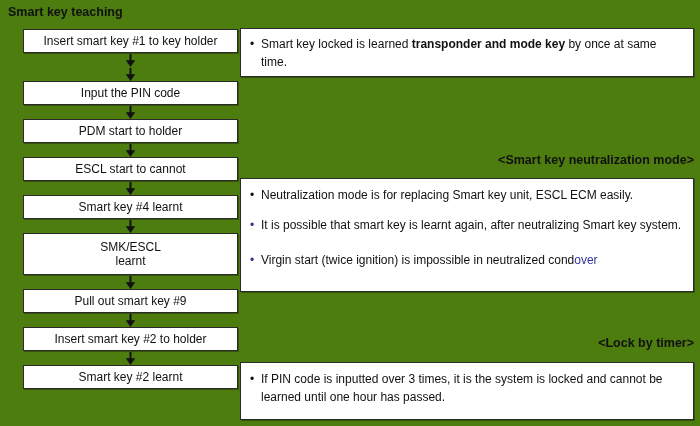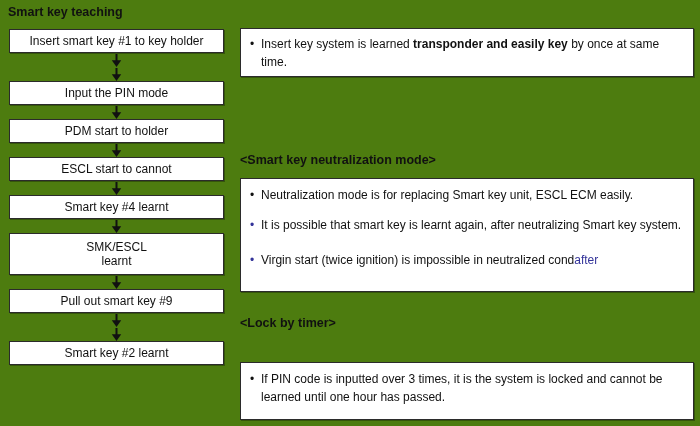--- a/index.html
+++ b/index.html
@@ -16,21 +16,21 @@
     position: absolute;
     left: 8px;
     top: 5px;
     font-size: 12.5px;
     font-weight: bold;
     color: #111111;
   }
   
   .flow {
     position: absolute;
-    left: 9px;
+    left: 23px;
     top: 29px;
     width: 215px;
     display: flex;
     flex-direction: column;
     align-items: stretch;
   }
   .fbox {
     box-sizing: border-box;
     height: 24px;
     border: 1px solid #2b2b2b;
@@ -64,27 +64,27 @@
     font-size: 12px;
     line-height: 18px;
   }
   .note-a { top: 28px;  height: 49px;  padding: 6px 8px 0 9px; }
   .note-b { top: 178px; height: 114px; padding: 0 10px 0 9px; }
   .note-c { top: 362px; height: 58px;  padding: 7px 10px 0 9px; }
   .rheading {
     position: absolute;
     left: 240px;
     width: 454px;
-    text-align: left;
+    text-align: right;
     font-size: 12.5px;
     font-weight: bold;
     color: #111111;
   }
   .rheading.h1 { top: 153px; }
-  .rheading.h2 { top: 316px; }
+  .rheading.h2 { top: 336px; }
   .brow { display: flex; margin: 0; }
   .note-b .brow:nth-child(1) { margin-top: 7px; }
   .note-b .brow:nth-child(2) { margin-top: 12px; }
   .note-b .brow:nth-child(3) { margin-top: 17px; }
   .marker {
     flex: none;
     width: 11px;
     color: #111111;
   }
   .marker.blue { color: #333399; }
@@ -106,21 +106,21 @@
           <line x1="5.5" y1="0" x2="5.5" y2="7.5" stroke="#111" stroke-width="2"></line>
           <polygon points="0.8,6.2 10.2,6.2 5.5,13" fill="#111"></polygon>
         </svg>
       </div>
     <div class="arrow">
         <svg width="11" height="13" viewBox="0 0 11 13">
           <line x1="5.5" y1="0" x2="5.5" y2="7.5" stroke="#111" stroke-width="2"></line>
           <polygon points="0.8,6.2 10.2,6.2 5.5,13" fill="#111"></polygon>
         </svg>
       </div>
-    <div class="fbox">Input the PIN mode</div>
+    <div class="fbox">Input the PIN code</div>
     <div class="arrow">
         <svg width="11" height="13" viewBox="0 0 11 13">
           <line x1="5.5" y1="0" x2="5.5" y2="7.5" stroke="#111" stroke-width="2"></line>
           <polygon points="0.8,6.2 10.2,6.2 5.5,13" fill="#111"></polygon>
         </svg>
       </div>
     <div class="fbox">PDM start to holder</div>
     <div class="arrow">
         <svg width="11" height="13" viewBox="0 0 11 13">
           <line x1="5.5" y1="0" x2="5.5" y2="7.5" stroke="#111" stroke-width="2"></line>
@@ -149,50 +149,51 @@
           <polygon points="0.8,6.2 10.2,6.2 5.5,13" fill="#111"></polygon>
         </svg>
       </div>
     <div class="fbox">Pull out smart key #9</div>
     <div class="arrow">
         <svg width="11" height="13" viewBox="0 0 11 13">
           <line x1="5.5" y1="0" x2="5.5" y2="7.5" stroke="#111" stroke-width="2"></line>
           <polygon points="0.8,6.2 10.2,6.2 5.5,13" fill="#111"></polygon>
         </svg>
       </div>
+    <div class="fbox">Insert smart key #2 to holder</div>
     <div class="arrow">
         <svg width="11" height="13" viewBox="0 0 11 13">
           <line x1="5.5" y1="0" x2="5.5" y2="7.5" stroke="#111" stroke-width="2"></line>
           <polygon points="0.8,6.2 10.2,6.2 5.5,13" fill="#111"></polygon>
         </svg>
       </div>
     <div class="fbox">Smart key #2 learnt</div>
   </div>
 
   <div class="note note-a">
     <div class="brow">
       <span class="marker">•</span>
-      <span class="btext"><span>Insert key system is learned </span><b>transponder and easily key</b><span> by once at same  time.</span></span>
+      <span class="btext"><span>Smart key locked is learned </span><b>transponder and mode key</b><span> by once at same  time.</span></span>
     </div>
   </div>
 
   <div class="rheading h1">&lt;Smart key neutralization mode&gt;</div>
 
   <div class="note note-b">
     <div class="brow">
       <span class="marker">•</span>
       <span class="btext">Neutralization mode is for replacing Smart key unit, ESCL ECM easily.</span>
     </div>
     <div class="brow">
       <span class="marker blue">•</span>
       <span class="btext">It is possible that smart key is learnt again, after neutralizing Smart key system.</span>
     </div>
     <div class="brow">
       <span class="marker blue">•</span>
-      <span class="btext"><span>Virgin start (twice ignition) is impossible in neutralized cond</span><span class="blue-frag">after</span></span>
+      <span class="btext"><span>Virgin start (twice ignition) is impossible in neutralized cond</span><span class="blue-frag">over</span></span>
     </div>
   </div>
 
   <div class="rheading h2">&lt;Lock by timer&gt;</div>
 
   <div class="note note-c">
     <div class="brow">
       <span class="marker">•</span>
       <span class="btext">If PIN code is inputted over 3 times, it is the system is locked and cannot be learned until one hour has passed.</span>
     </div>

